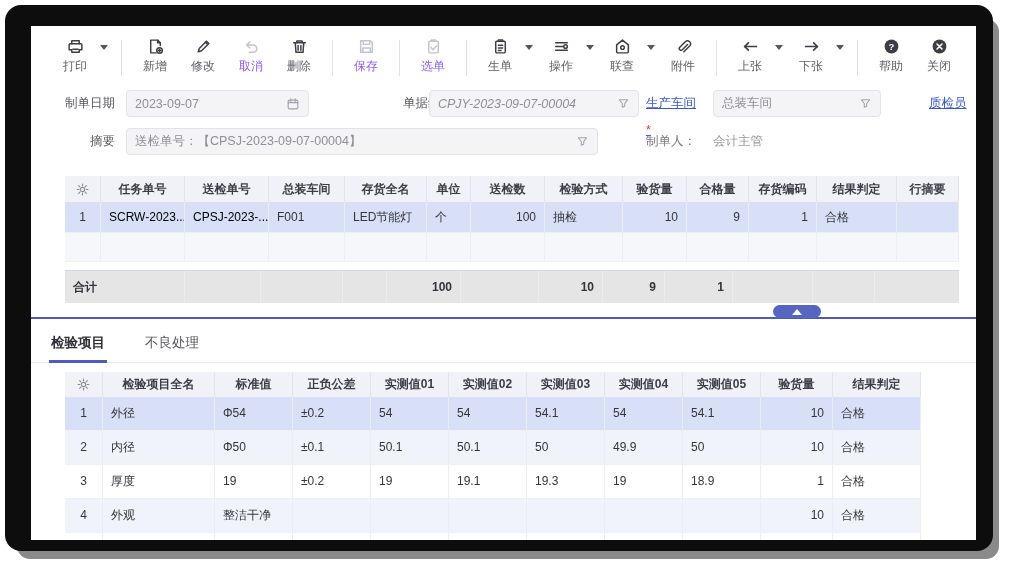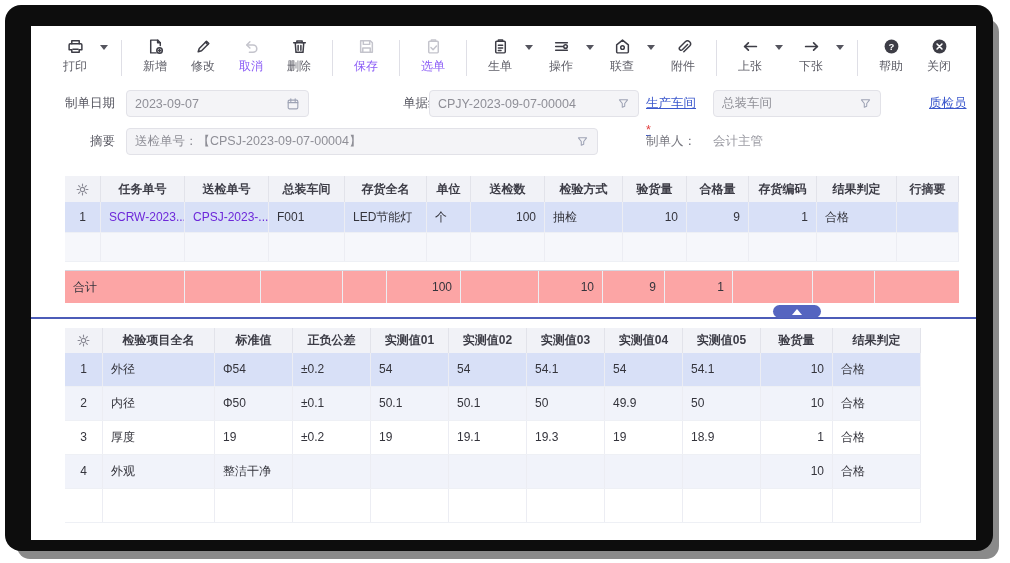--- a/index.html
+++ b/index.html
@@ -38,31 +38,31 @@
 
   
   .grid { margin-left:34px; font-size:12px; color:#34343c; }
   .trow { display:flex; }
   .cell { padding:0 8px; border-right:1px solid #ecedf3; white-space:nowrap;
           overflow:hidden; }
   .hrow { background:#f1f2f7; font-weight:bold; color:#3c3c46; }
   .hrow .cell { border-right:1px solid #e2e3ea; text-align:center; line-height:26px; height:26px; }
   .brow .cell { line-height:30px; height:30px; }
   .r { text-align:right; }
-  .link { color:#6d28d9; cursor:pointer; }
+  .link { color:#000000; cursor:pointer; }
   .gearcell { display:flex; align-items:center; justify-content:center; color:#8a8a95; cursor:pointer; }
 
   
   .grid1 { width:894px; margin-top:8px; }
   .grid1 .brow { border-bottom:1px solid #eef0f5; }
   .row-sel { background:#d8e0f7; }
   .row-empty { background:#f6f7fb; }
   .row-empty .cell { height:28px; line-height:28px; }
   .row-gap { height:8px; }
-  .row-total { background:#fca5a5; border-top:1px solid #d5d7e0; font-weight:normal; }
+  .row-total { background:#e5e5e5; border-top:1px solid #d5d7e0; font-weight:bold; }
   .row-total .cell { height:32px; line-height:32px; }
   .mc0{width:36px}.mc1{width:84px}.mc2{width:84px}.mc3{width:76px}.mc4{width:82px}
   .mc5{width:44px}.mc6{width:74px}.mc7{width:78px}.mc8{width:64px}.mc9{width:62px}
   .mc10{width:68px}.mc11{width:80px}.mc12{width:62px}
   .mc01{width:120px}
 
   
   .collapse-line { position:relative; margin-top:14px; height:2px; background:#4c5cb8; width:945px; }
   .pill { position:absolute; left:742px; top:-12px; width:48px; height:13px; background:#5565c0;
           border-radius:8px; display:flex; align-items:center; justify-content:center; cursor:pointer; }
@@ -263,21 +263,21 @@
       <span class="fval">2023-09-07</span>
       <span class="ficon">
               <svg width="14" height="14" viewBox="0 0 16 16" fill="none" stroke="currentColor" stroke-width="1.3" stroke-linecap="round">
                 <rect x="2.5" y="3.5" width="11" height="10" rx="1.5"></rect>
                 <path d="M2.5 6.5h11M5.5 2v3M10.5 2v3"></path>
               </svg>
             </span>
     </div>
 
     <span class="flabel" style="left:350px; top:6px; width:72px;">单据编号</span>
-    <div class="field" style="left:398px; top:6px; width:210px;">
+    <div class="field" style="left:398px; top:6px; width:210px;font-style:italic;">
       <span class="fval">CPJY-2023-09-07-00004</span>
       <span class="ficon">
               <svg width="13" height="13" viewBox="0 0 16 16" fill="none" stroke="currentColor" stroke-width="1.3" stroke-linejoin="round">
                 <path d="M3 3.5h10L9.5 8v3.4l-3 1.3V8z"></path>
               </svg>
             </span>
     </div>
 
     <span class="flabel flink" style="left:615px; top:6px; width:52px; text-align:left;"><span>生产车间</span><span class="req">*</span></span>
     <div class="field" style="left:682px; top:6px; width:168px;gap:44px;">
@@ -371,20 +371,24 @@
             <div class="cell mc12"></div>
     </div>
   </div>
 
   <div class="collapse-line">
     <div class="pill">
       <div class="tri"></div>
     </div>
   </div>
 
+  <div class="tabbar">
+    <div class="tab active">检验项目</div>
+    <div class="tab">不良处理</div>
+  </div>
 
   <div class="grid grid2">
     <div class="trow hrow">
       <div class="cell dc0 gearcell">
               <svg width="15" height="15" viewBox="0 0 16 16" fill="none" stroke="currentColor" stroke-width="1.2" stroke-linecap="round">
                 <circle cx="8" cy="8" r="2.3"></circle>
                 <path d="M8 2.2v1.9M8 11.9v1.9M2.2 8h1.9M11.9 8h1.9M3.9 3.9l1.3 1.3M10.8 10.8l1.3 1.3M12.1 3.9l-1.3 1.3M5.2 10.8l-1.3 1.3"></path>
               </svg>
             </div>
       <div class="cell dc1">检验项目全名</div>

